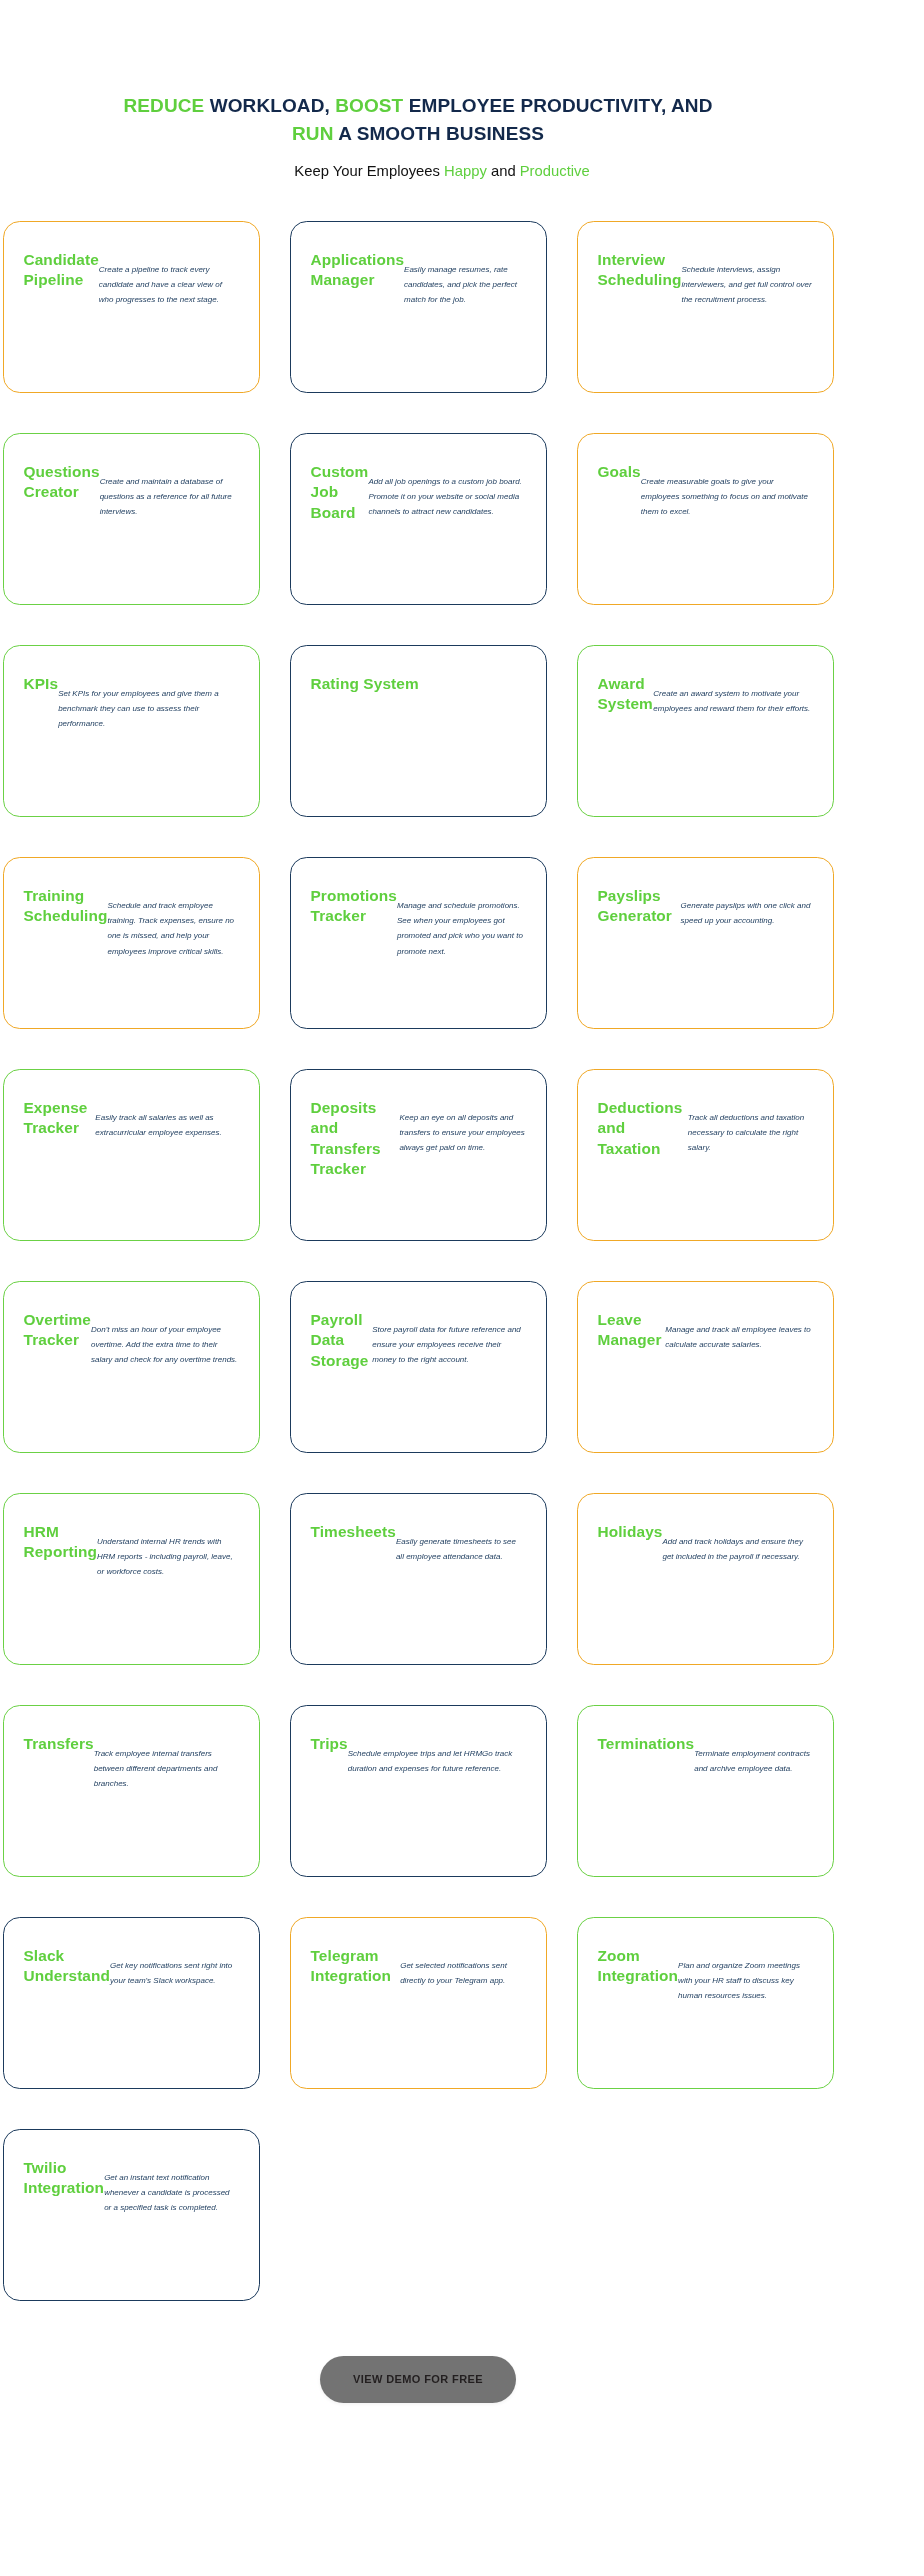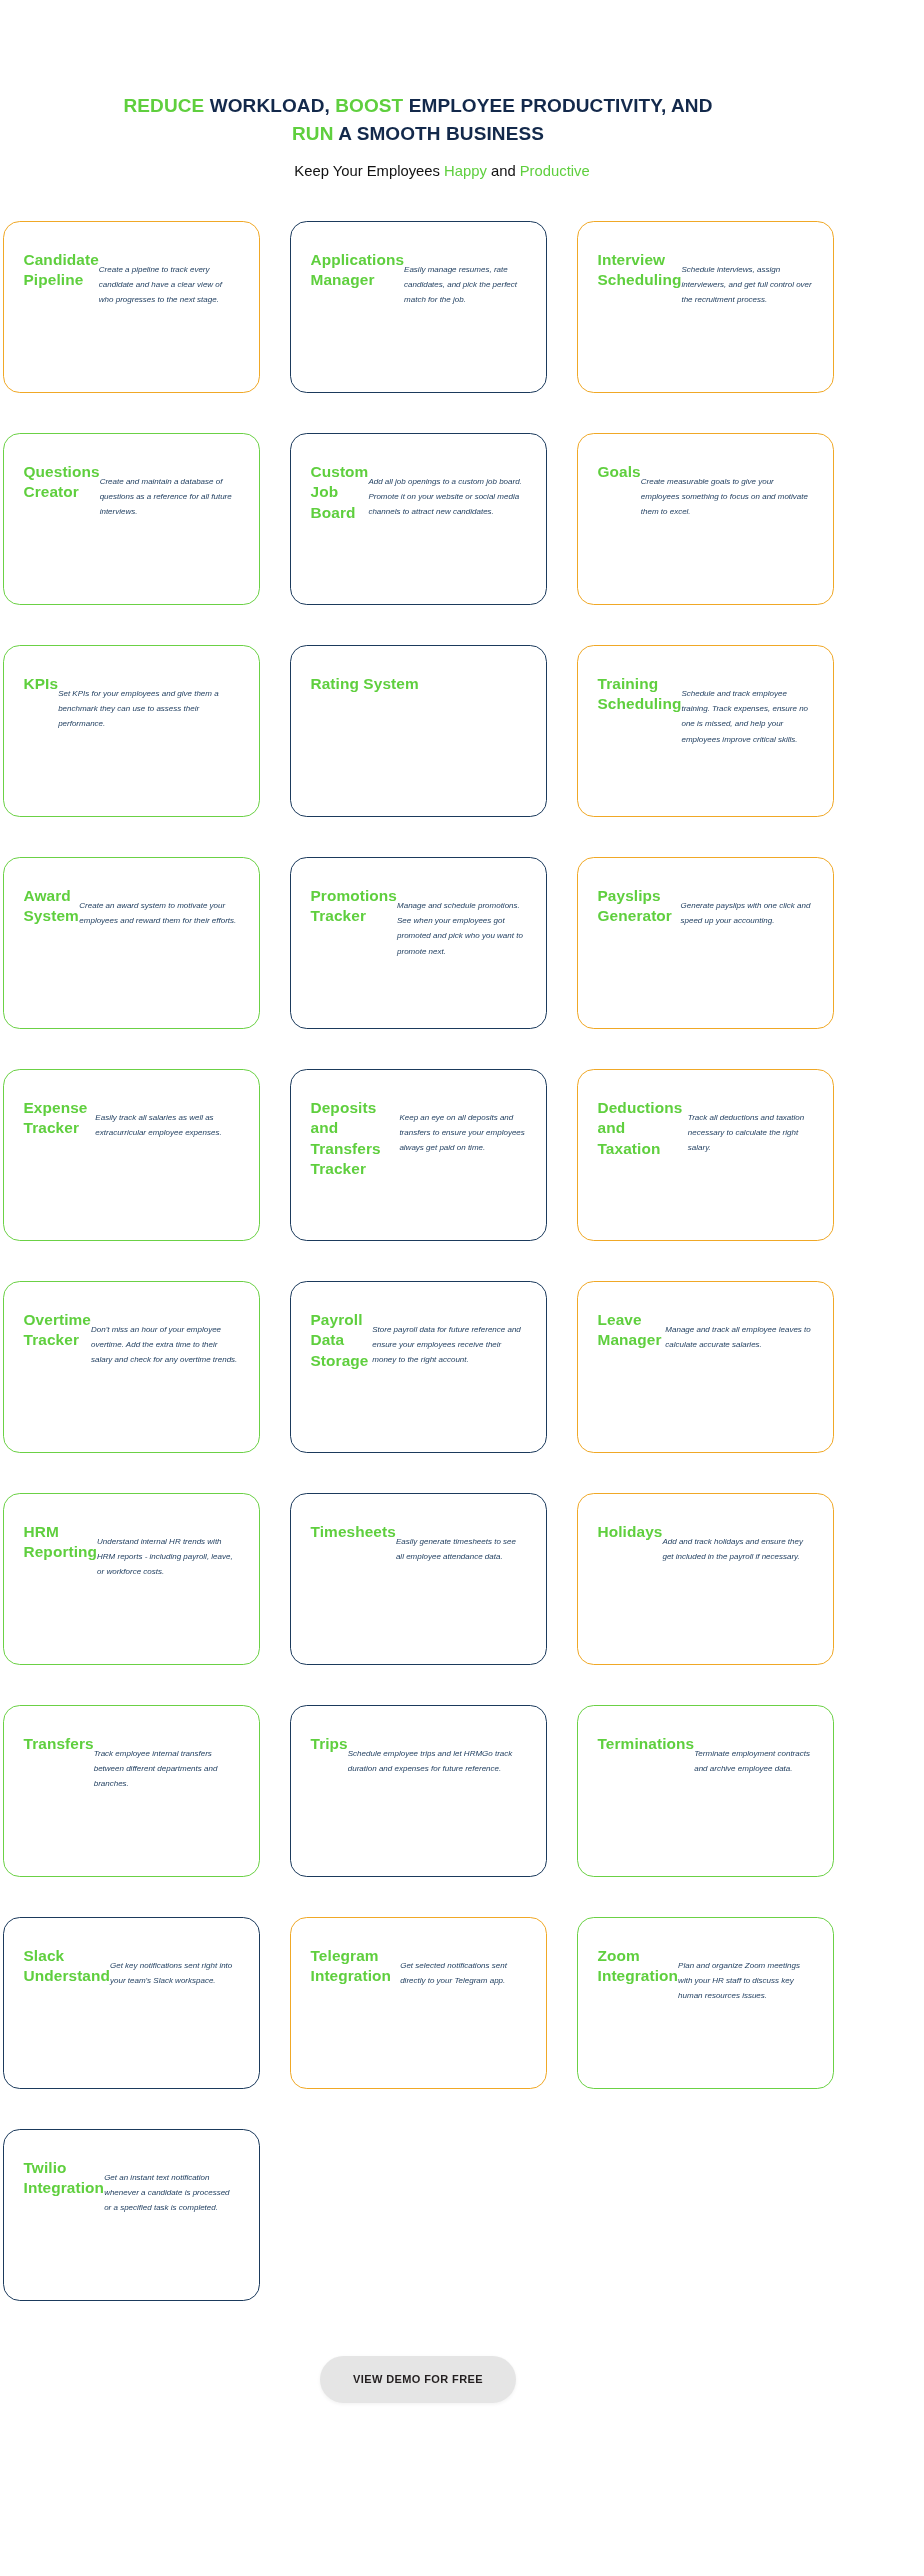--- a/index.html
+++ b/index.html
@@ -90,21 +90,21 @@
   }
 
   
   .cta-wrap {
     margin-top: 55px;
     text-align: center;
     padding-bottom: 109px;
   }
   .cta-button {
     display: inline-block;
-    background: #e5e5e5;
+    background: #737373;
     color: #231F20;
     border: none;
     border-radius: 26px;
     font-family: "Liberation Sans", sans-serif;
     font-size: 11px;
     font-weight: 700;
     letter-spacing: 0.4px;
     padding: 17.3px 33px;
     cursor: pointer;
     text-transform: uppercase;
@@ -146,27 +146,27 @@
         <div class="card-title">Goals</div>
         <div class="card-desc">Create measurable goals to give your employees something to focus on and motivate them to excel.</div>
       </div>
       <div class="card c-green">
         <div class="card-title">KPIs</div>
         <div class="card-desc">Set KPIs for your employees and give them a benchmark they can use to assess their performance.</div>
       </div>
       <div class="card c-navy">
         <div class="card-title">Rating System</div>
       </div>
+      <div class="card c-green">
+        <div class="card-title">Award System</div>
+        <div class="card-desc">Create an award system to motivate your employees and reward them for their efforts.</div>
+      </div>
       <div class="card c-orange">
         <div class="card-title">Training Scheduling</div>
         <div class="card-desc">Schedule and track employee training. Track expenses, ensure no one is missed, and help your employees improve critical skills.</div>
-      </div>
-      <div class="card c-green">
-        <div class="card-title">Award System</div>
-        <div class="card-desc">Create an award system to motivate your employees and reward them for their efforts.</div>
       </div>
       <div class="card c-navy">
         <div class="card-title">Promotions Tracker</div>
         <div class="card-desc">Manage and schedule promotions. See when your employees got promoted and pick who you want to promote next.</div>
       </div>
       <div class="card c-orange">
         <div class="card-title">Payslips Generator</div>
         <div class="card-desc">Generate payslips with one click and speed up your accounting.</div>
       </div>
       <div class="card c-green">

